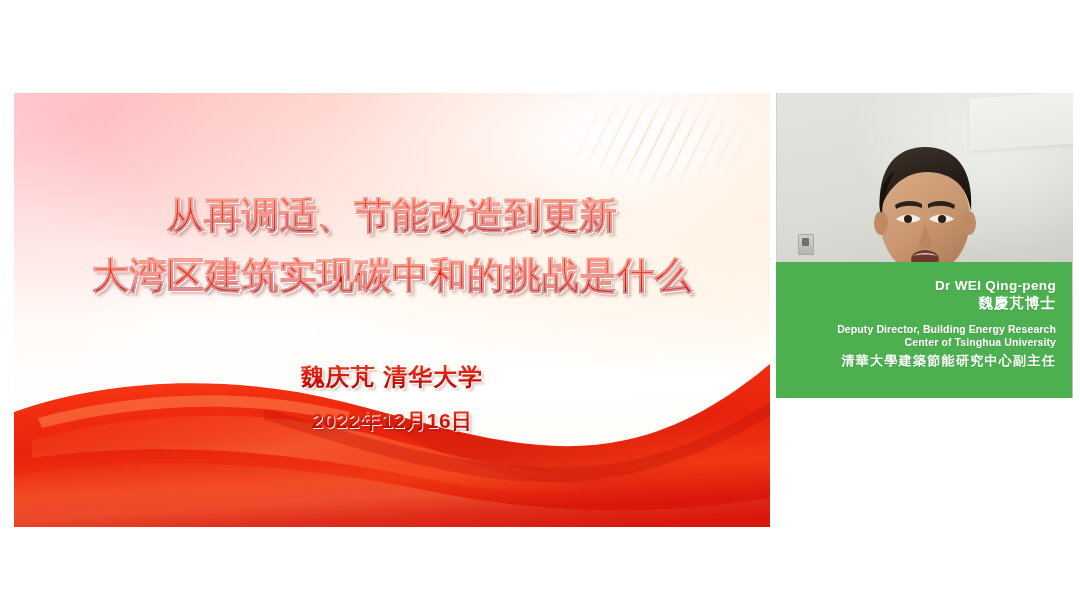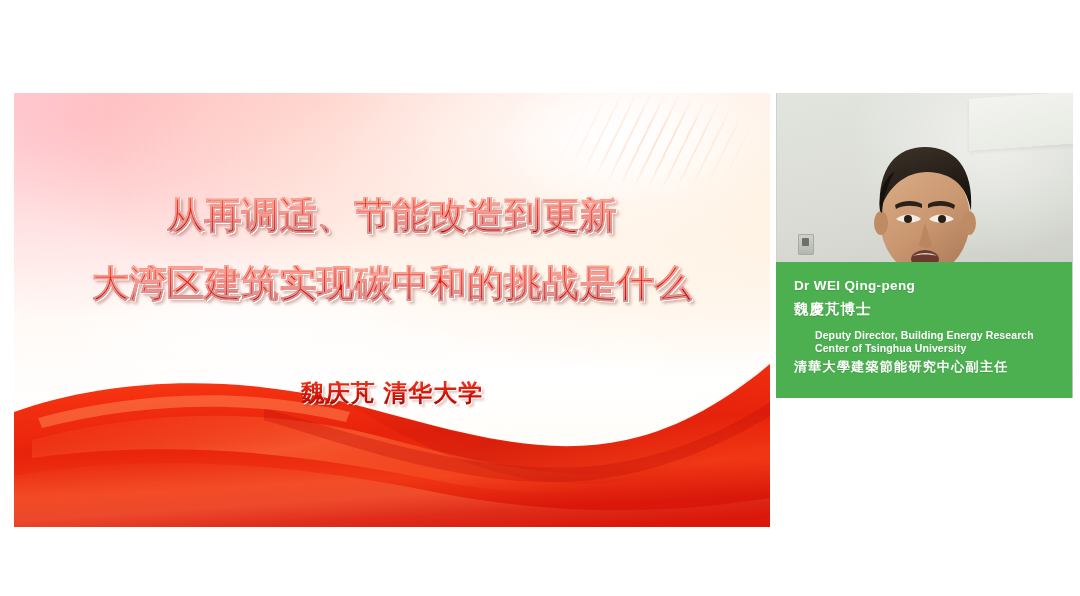--- a/index.html
+++ b/index.html
@@ -62,21 +62,20 @@
     position:absolute;left:0;right:0;bottom:0;height:44%;
     pointer-events:none;
   }
   .ribbon-wrap svg{display:block;width:100%;height:100%;}
 
   
   .slide-text{
     position:absolute;left:0;right:0;top:0;bottom:0;
     display:flex;flex-direction:column;align-items:center;
     pointer-events:none;
-    gap:8px;
   }
   .title-line{
     font-weight:bold;
     letter-spacing:.5px;
     background:linear-gradient(180deg,#f23b1c 0%,#e8230f 34%,#cf1208 66%,#a90b06 100%);
     -webkit-background-clip:text;background-clip:text;
     color:transparent;
     -webkit-text-stroke:0.6px rgba(255,255,255,.55);
     filter:
       drop-shadow(1.5px 1.5px 0 rgba(255,255,255,.95))
@@ -144,29 +143,30 @@
   
   .lower-third{
     position:absolute;
     left:776px;top:262px;
     width:296px;height:136px;
     background:#4cb050;
     color:#ffffff;
     padding:16px 16px 0 18px;
     box-sizing:border-box;
     overflow:hidden;
+    text-align:right;
   }
   .lt-name-en{
     font-size:13.5px;font-weight:bold;letter-spacing:.35px;
     line-height:1.18;
     text-shadow:0 1px 1px rgba(0,0,0,.13);
   }
   .lt-name-zh{
     font-size:14.5px;font-weight:bold;letter-spacing:1px;
-    line-height:1.25;margin-top:6px;
+    line-height:1.25;margin-top:0;
     text-shadow:0 1px 1px rgba(0,0,0,.13);
   }
   .lt-role-en{
     font-size:10.5px;font-weight:bold;letter-spacing:.1px;
     line-height:1.25;margin-top:11px;
     text-shadow:0 1px 1px rgba(0,0,0,.10);
     margin-left:21px;
   }
   .lt-role-zh{
     font-size:13px;font-weight:bold;letter-spacing:1.3px;
@@ -224,20 +224,21 @@
         <path d="M250,72 C360,104 470,140 580,130 C650,123 710,96 756,66 L756,80 C706,110 648,136 578,144 C466,156 350,114 250,84 Z" fill="#c2110a" opacity=".35"></path>
 
         <path d="M24,82 C120,56 230,50 336,76 L332,86 C228,62 122,68 28,92 Z" fill="#ff8c58" opacity=".5"></path>
       </svg>
     </div>
 
     <div class="slide-text">
       <div class="title-line title-1">从再调适、节能改造到更新</div>
       <div class="title-line title-2">大湾区建筑实现碳中和的挑战是什么</div>
       <div class="sub-line presenter">魏庆芃    清华大学</div>
+      <div class="sub-line date">2022年12月16日</div>
     </div>
   </div>
 
   <div class="video">
     <div class="wall"></div>
     <div class="wall-panel"></div>
     <div class="wall-switch"></div>
     <div class="desk-objs"></div>
 
     <div class="person">

